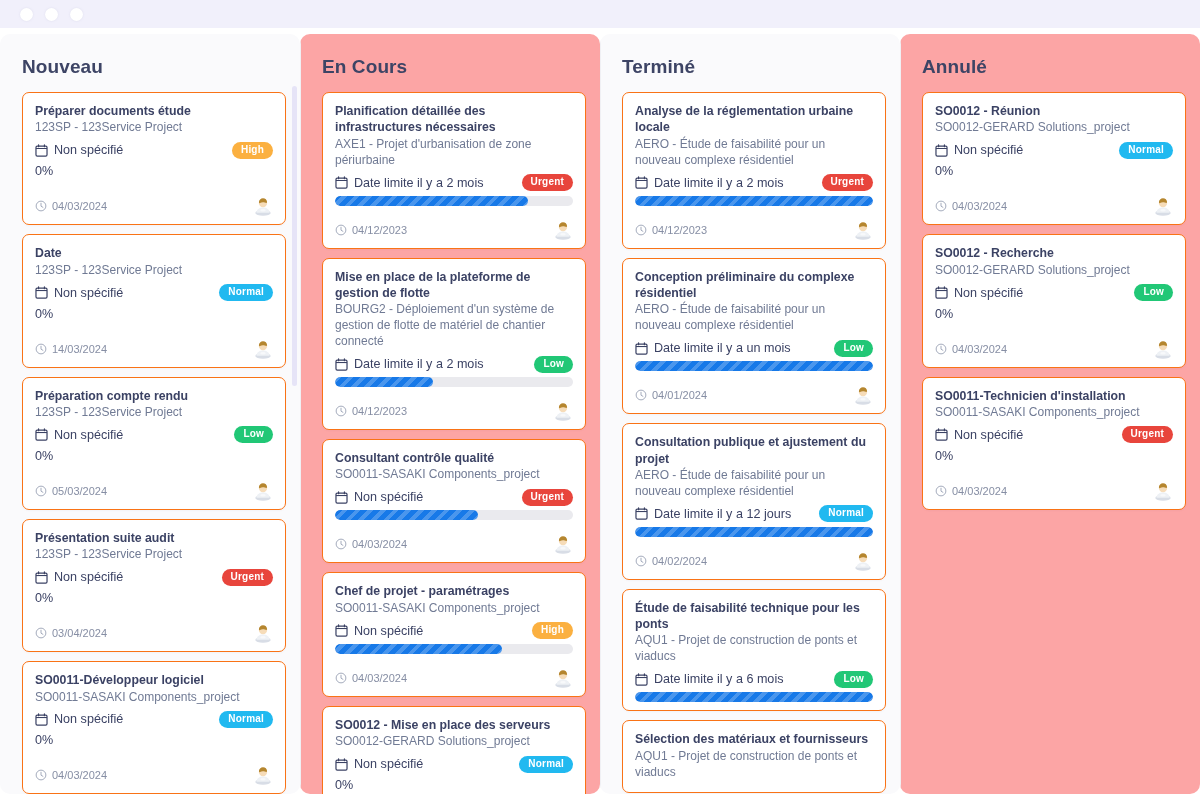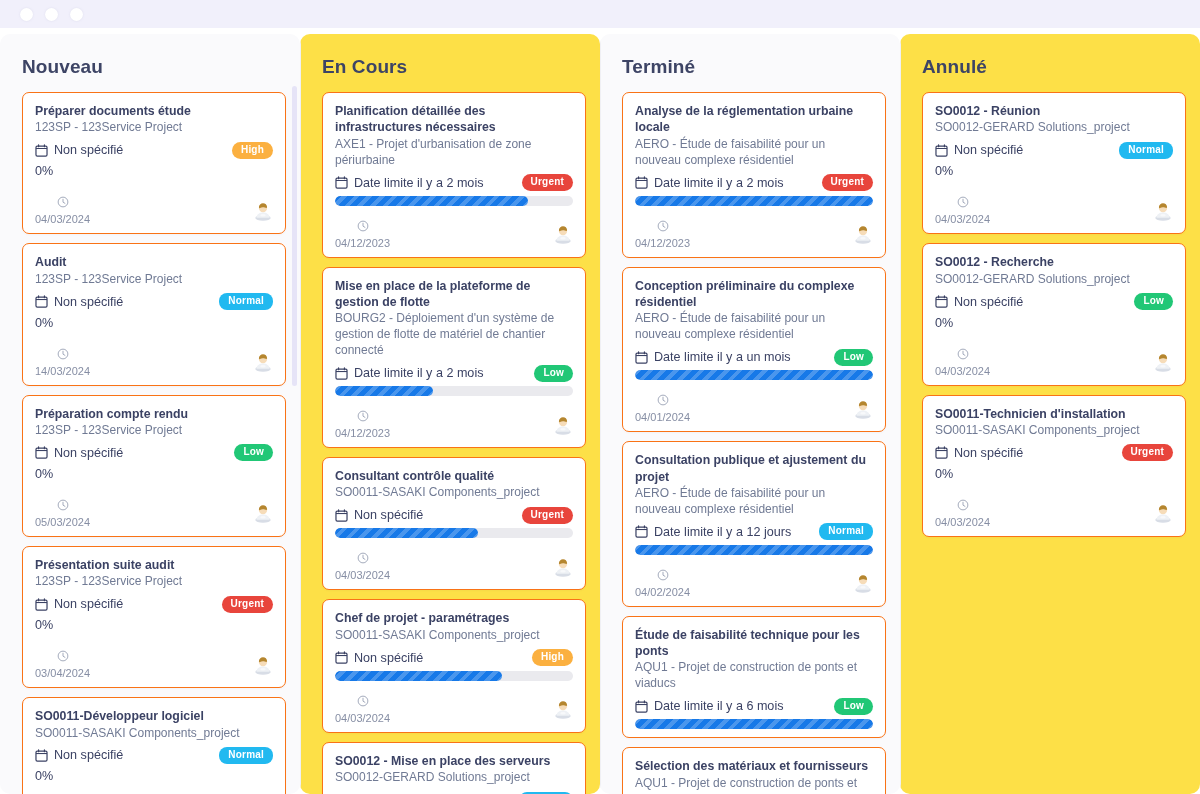--- a/index.html
+++ b/index.html
@@ -46,21 +46,21 @@
   .column {
     position: relative;
     width: 300px;
     height: 760px;
     background: #fafafc;
     border-radius: 10px;
     padding: 0 14px;
     overflow: hidden;
     flex: 0 0 300px;
   }
-  .column.alt { background: #fde047; }
+  .column.alt { background: #fca5a5; }
 
   .col-sep {
     position: absolute;
     top: 0; bottom: 0;
     width: 1px;
     background: #f0f0f4;
   }
 
   .column-title {
     font-size: 19px;
@@ -128,21 +128,21 @@
     font-weight: 700;
     color: #ffffff;
     border-radius: 10px;
     padding: 3px 9px 4px 9px;
     line-height: 1;
     letter-spacing: 0.2px;
     white-space: nowrap;
   }
   .badge.urgent { background: #e8453c; }
   .badge.high   { background: #fbb040; }
-  .badge.normal { background: #21b9f0; border-radius: 8px; }
+  .badge.normal { background: #21b9f0; }
   .badge.low    { background: #21c776; }
 
   
   .pct {
     font-size: 12.6px;
     color: #3b4264;
     padding: 1px 0 0 0;
     min-height: 19px;
   }
   .progress {
@@ -173,21 +173,20 @@
     align-items: center;
     justify-content: space-between;
     margin-top: 14px;
   }
   .date {
     display: flex;
     align-items: center;
     gap: 5px;
     font-size: 11px;
     color: #868ea4;
-    flex-direction: column;
   }
   .clock-icon { width: 12px; height: 12px; display: block; }
 
   .avatar { width: 20px; height: 20px; display: block; }
 
   
   .scrollbar {
     position: absolute;
     right: 3px;
     width: 5px;
@@ -236,21 +235,21 @@
                 <ellipse cx="12" cy="20.4" rx="9.2" ry="3.2" fill="#d8dde6"></ellipse>
                 <path d="M4.2 20.2c0-4.0 3.5-6.3 7.8-6.3s7.8 2.3 7.8 6.3z" fill="#eef1f5"></path>
                 <circle cx="12" cy="8.4" r="5.0" fill="#f6dcb9"></circle>
                 <path d="M7.1 7.6c0-3.0 2.2-5.0 4.9-5.0s4.9 1.9 4.9 4.9c0 .9-.5 1.1-1.2.7-1.6-.9-5.4-1.3-7.2.1-.7.5-1.4.3-1.4-.7z" fill="#b5862f"></path>
                 <ellipse cx="12" cy="17.0" rx="3.3" ry="1.5" fill="#ffffff" opacity="0.55"></ellipse>
               </svg>
             </span>
           </div>
         </div>
         <div class="card">
-          <div class="card-title">Audit</div>
+          <div class="card-title">Date</div>
           <div class="card-project">123SP - 123Service Project</div>
           <div class="card-meta">
             <div class="deadline">
               <svg class="cal-icon" viewBox="0 0 16 16">
                 <rect x="1.2" y="2.6" width="13.6" height="12.2" rx="1.6" fill="none" stroke="#3b4264" stroke-width="1.5"></rect>
                 <path d="M1.2 5.6 H14.8" stroke="#3b4264" stroke-width="1.3"></path>
                 <path d="M4.4 1.2 V3.4 M11.6 1.2 V3.4" stroke="#3b4264" stroke-width="1.5" stroke-linecap="round"></path>
               </svg>
               <span>Non spécifié</span>
             </div>

